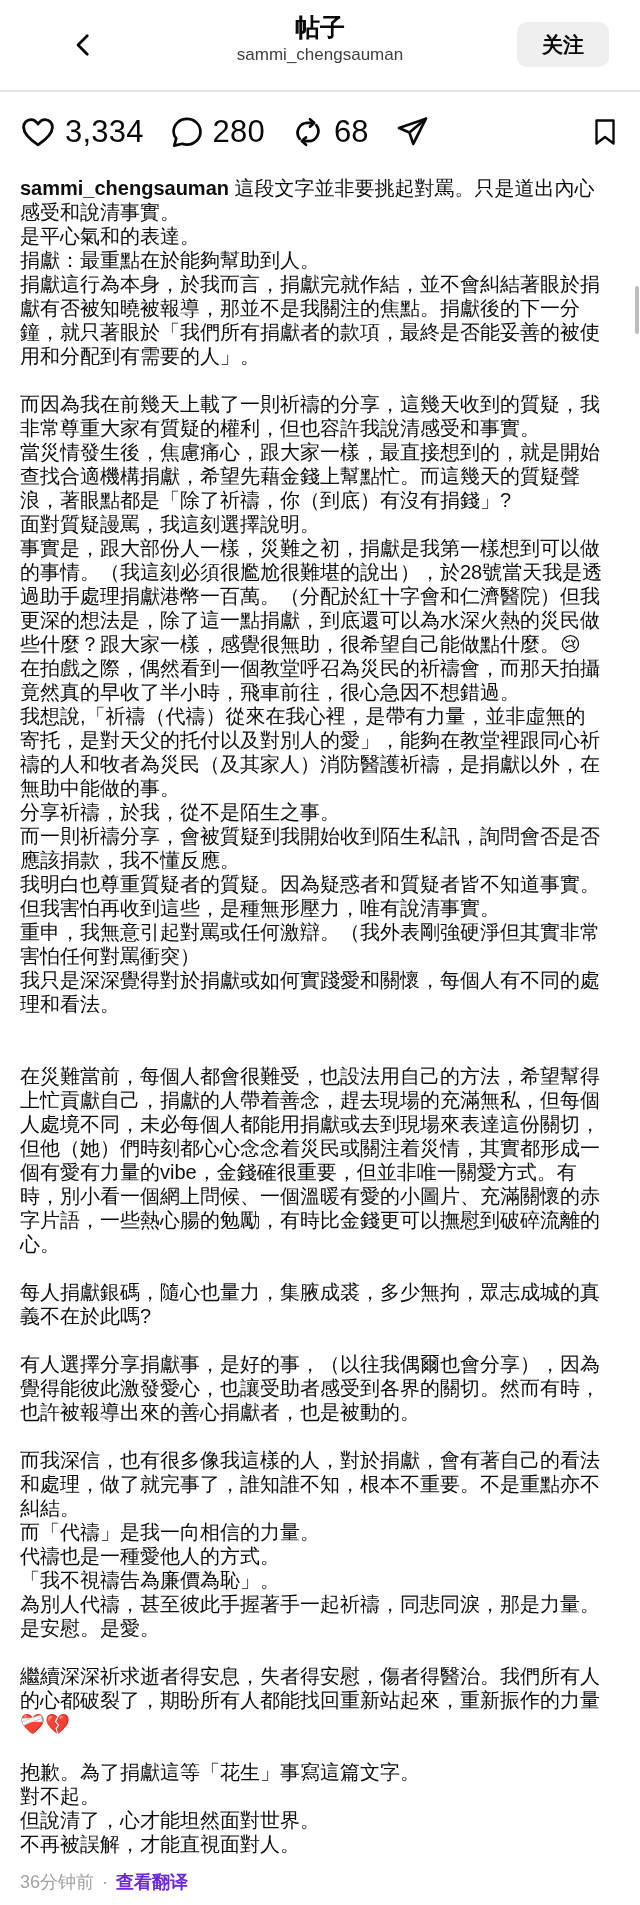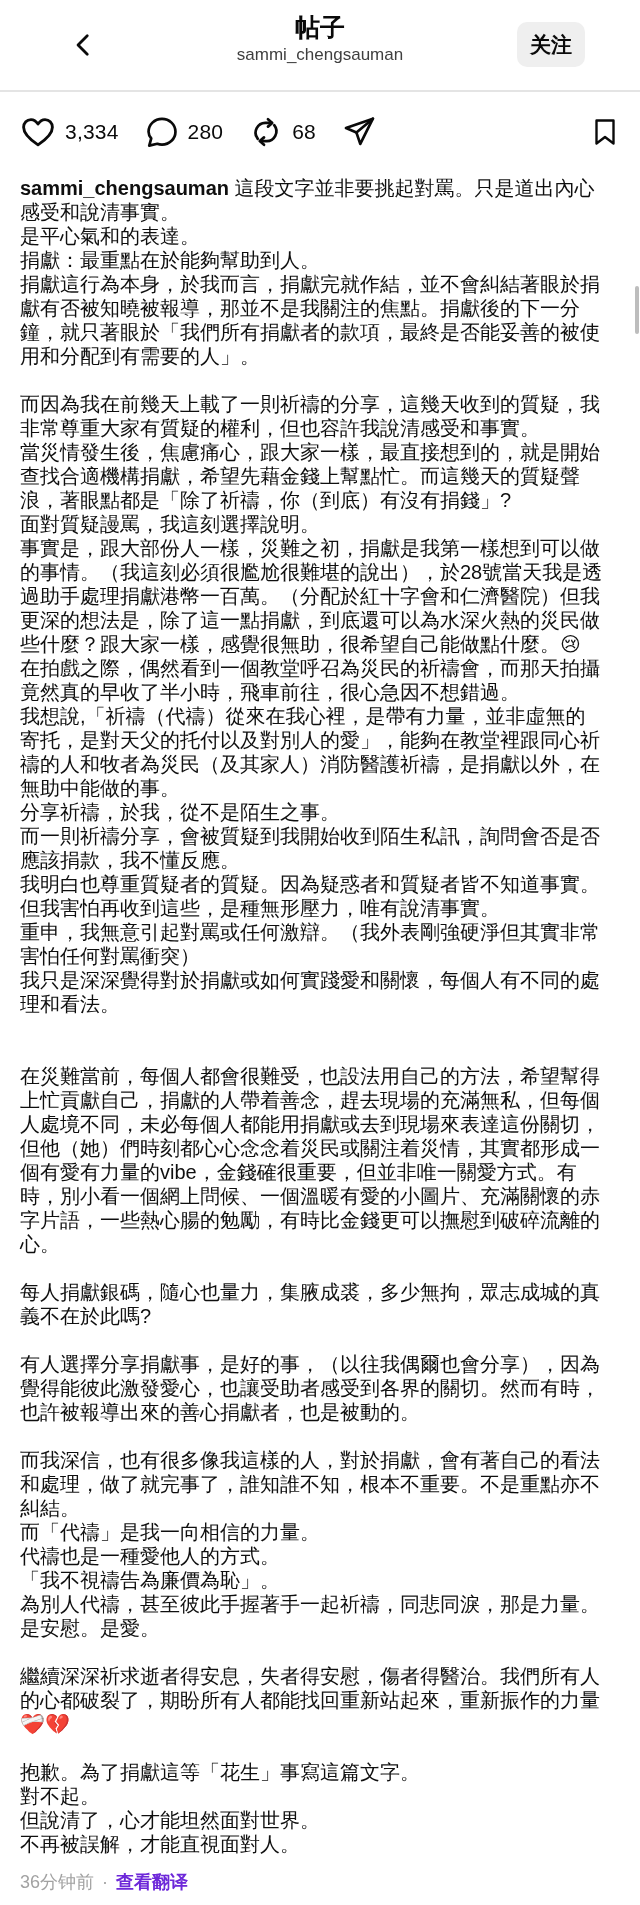--- a/index.html
+++ b/index.html
@@ -7,27 +7,27 @@
     width:640px;height:1905px;background:#ffffff;position:relative;overflow:hidden;
     font-family:"Liberation Sans","DejaVu Sans",sans-serif;color:#111111;
     -webkit-font-smoothing:antialiased;
   }
   
   .header{position:relative;height:90px;background:#fff;border-bottom:2px solid #e4e4e4;}
   .back{position:absolute;left:62px;top:23px;width:44px;height:44px;display:flex;align-items:center;justify-content:center;cursor:pointer;}
   .titles{position:absolute;left:0;right:0;top:12px;text-align:center;pointer-events:none;}
   .title{font-size:25px;font-weight:700;color:#0a0a0a;line-height:30px;}
   .subtitle{font-size:17px;color:#3f3f3f;line-height:24px;margin-top:1px;}
-  .follow{position:absolute;left:517px;top:22px;width:68px;height:45px;background:#efefef;
+  .follow{position:absolute;left:517px;top:22px;width:92px;height:45px;background:#efefef;
     border:none;border-radius:10px;font-size:21px;font-weight:600;color:#0a0a0a;
     font-family:inherit;cursor:pointer;display:flex;align-items:center;justify-content:center;}
   
   .actions{display:flex;align-items:center;height:80px;padding:0 20px;}
   .action{display:flex;align-items:center;gap:9px;margin-right:26px;cursor:pointer;}
-  .count{font-size:21px;font-weight:500;color:#0a0a0a;letter-spacing:0.2px;text-align:right;}
+  .count{font-size:31px;font-weight:500;color:#0a0a0a;letter-spacing:0.2px;text-align:right;}
   .spacer{flex:1;}
   .icon{display:block;}
   
   .caption{
     padding:4px 35px 0 20px;font-size:20px;line-height:24px;color:#0f0f0f;
     white-space:pre-wrap;word-break:break-word;
   }
   .username{font-weight:700;cursor:pointer;}
   
   .meta{padding:14px 36px 0 20px;font-size:18px;color:#a2a2a2;display:flex;align-items:center;gap:8px;}

